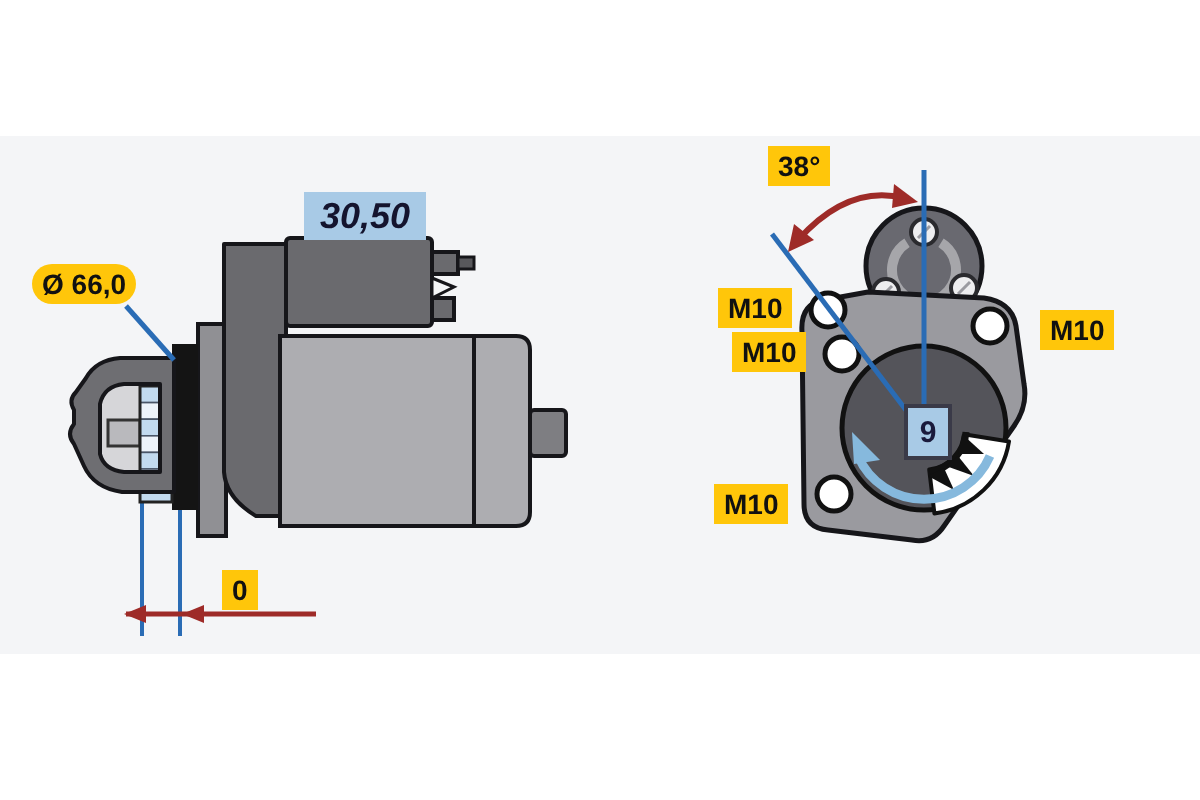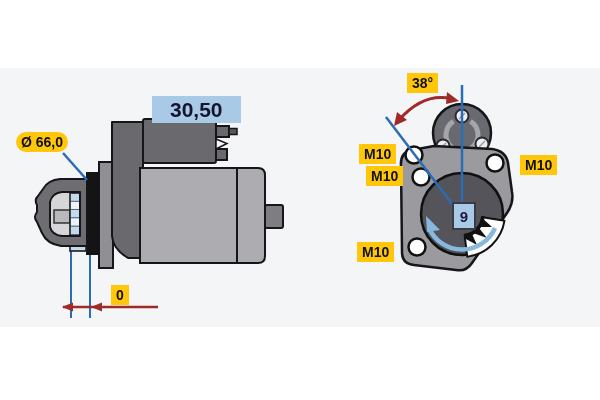--- a/index.html
+++ b/index.html
@@ -6,21 +6,21 @@
   #canvas{
     position:relative;width:600px;height:400px;background:#ffffff;overflow:hidden;
     font-family:"Liberation Sans",sans-serif;
   }
   #drawing{position:absolute;left:0;top:0;}
   .lbl{
     position:absolute;display:flex;align-items:center;justify-content:center;
     font-weight:bold;line-height:1;white-space:nowrap;
   }
   .lbl-yellow{background:#FFC60A;color:#111111;font-size:14px;padding:3px 5px;}
-  .lbl-blue{background:#A8CAE6;color:#14142E;font-size:21px;padding:3px 18px;}
+  .lbl-blue{background:#A8CAE6;color:#14142E;font-size:18px;padding:3px 8px;font-style:italic;}
   .lbl-teeth{
     background:#A8CAE6;color:#1A1A3C;font-size:15px;font-weight:bold;
     width:20px;height:24px;border:2px solid #3A3A48;
   }
 </style>
 </head>
 <body>
 
 <div id="canvas">
 
@@ -128,21 +128,21 @@
       </g>
     </g>
   </svg>
 
   <div class="lbl lbl-blue" style="left:152px;top:96px;">30,50</div>
 
   <div class="lbl lbl-yellow" style="left:16px;top:132px;border-radius:10px;">Ø 66,0</div>
 
   <div class="lbl lbl-yellow" style="left:111px;top:285px;">0</div>
 
-  <div class="lbl lbl-yellow" style="left:407px;top:73px;">38°</div>
+  <div class="lbl lbl-yellow" style="left:384px;top:73px;">38°</div>
 
   <div class="lbl lbl-yellow" style="left:359px;top:144px;">M10</div>
 
   <div class="lbl lbl-yellow" style="left:366px;top:166px;">M10</div>
 
   <div class="lbl lbl-yellow" style="left:520px;top:155px;">M10</div>
 
   <div class="lbl lbl-yellow" style="left:357px;top:242px;">M10</div>
 
   <div class="lbl lbl-teeth" style="left:452px;top:202px;">9</div>

